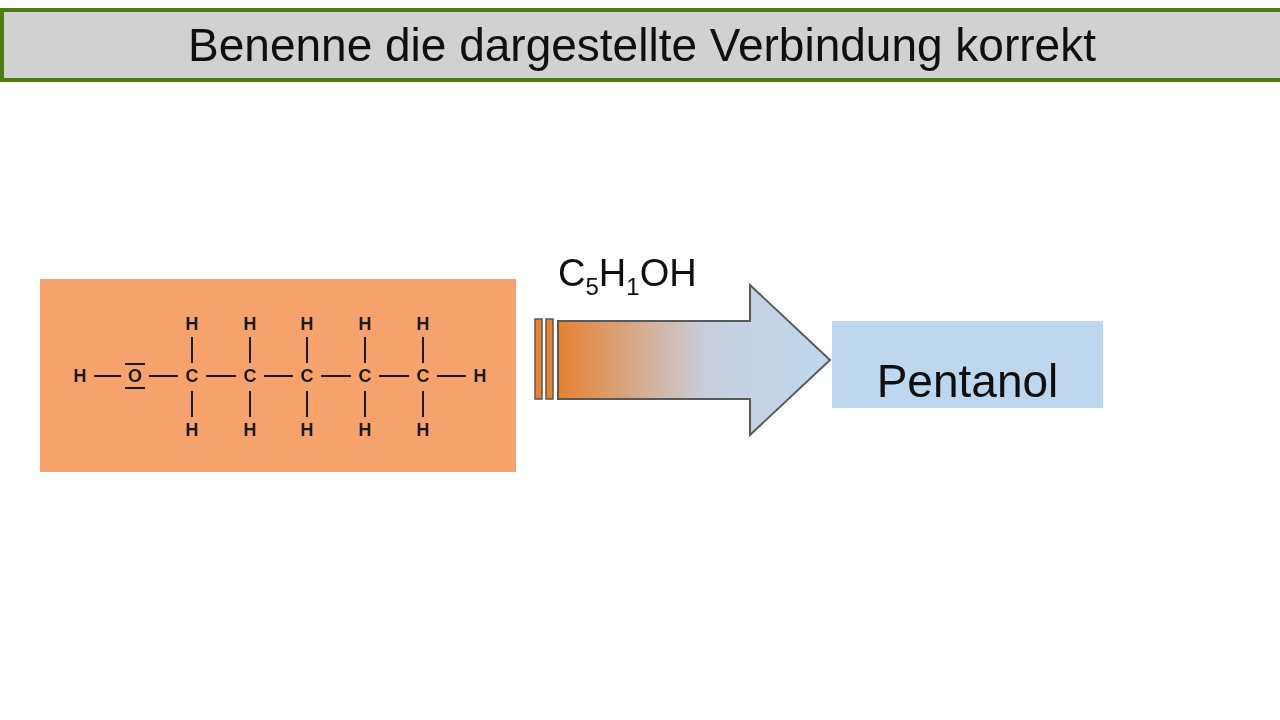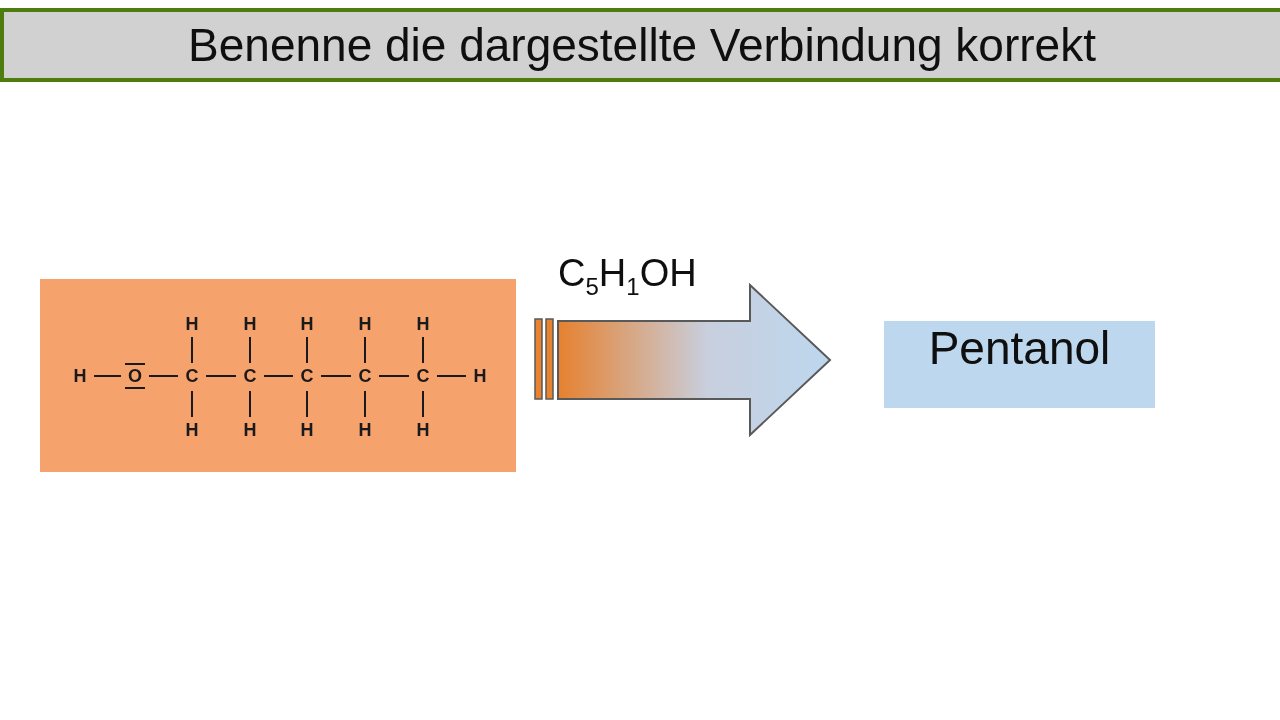--- a/index.html
+++ b/index.html
@@ -28,22 +28,22 @@
   }
   .hbond{position:absolute;height:2px;background:#1a1a1a;top:96px;}
   .vbond{position:absolute;width:2px;height:26px;background:#1a1a1a;}
   .formula{
     position:absolute;left:558px;top:252px;
     font-size:38px;color:#0f0f0f;white-space:nowrap;
   }
   .formula .sub{font-size:24px;position:relative;top:9px;}
   .arrow-svg{position:absolute;left:532px;top:283px;}
   .answer-box{
-    position:absolute;left:884px;top:321px;width:271px;height:87px;
-    display:flex;align-items:flex-start;justify-content:center;
+    position:absolute;left:832px;top:321px;width:271px;height:87px;
+    display:flex;align-items:flex-end;justify-content:center;
   }
   .answer-box span{font-size:46px;color:#0f0f0f;}
 </style>
 </head>
 <body>
 
 <div class="banner" style="background: rgb(210, 209, 209);">
   <span>Benenne die dargestellte Verbindung korrekt</span>
 </div>
 

